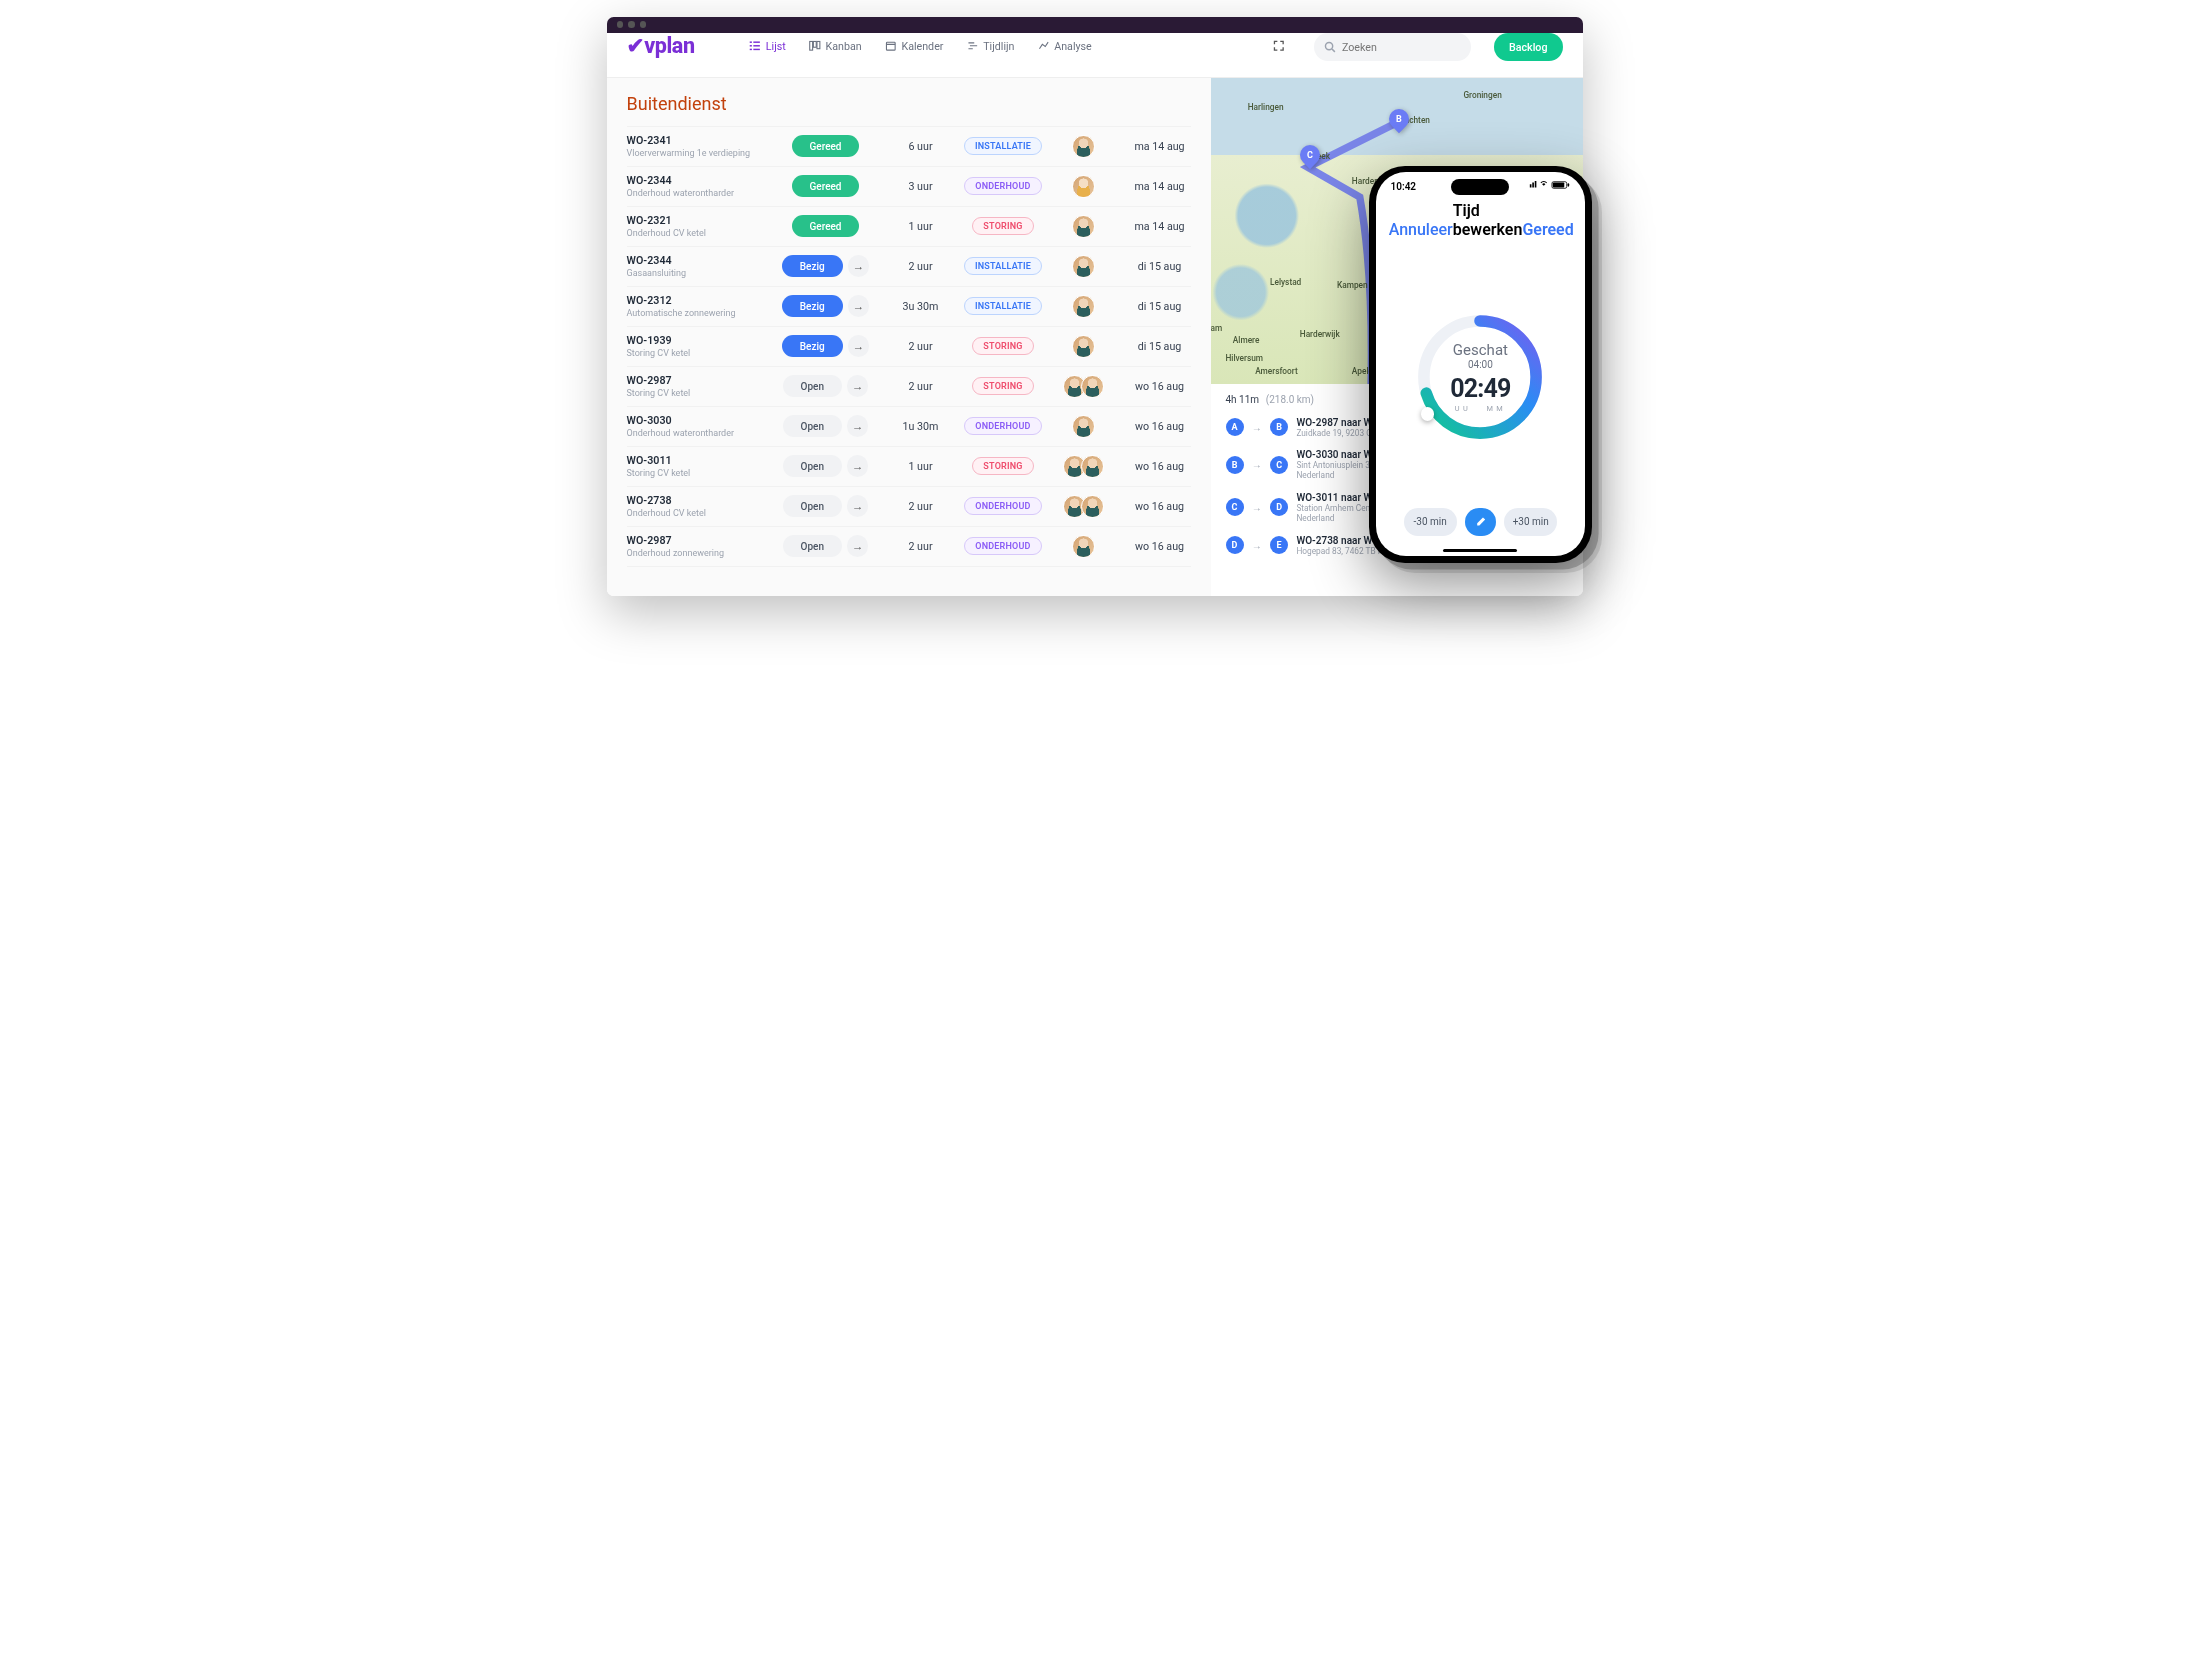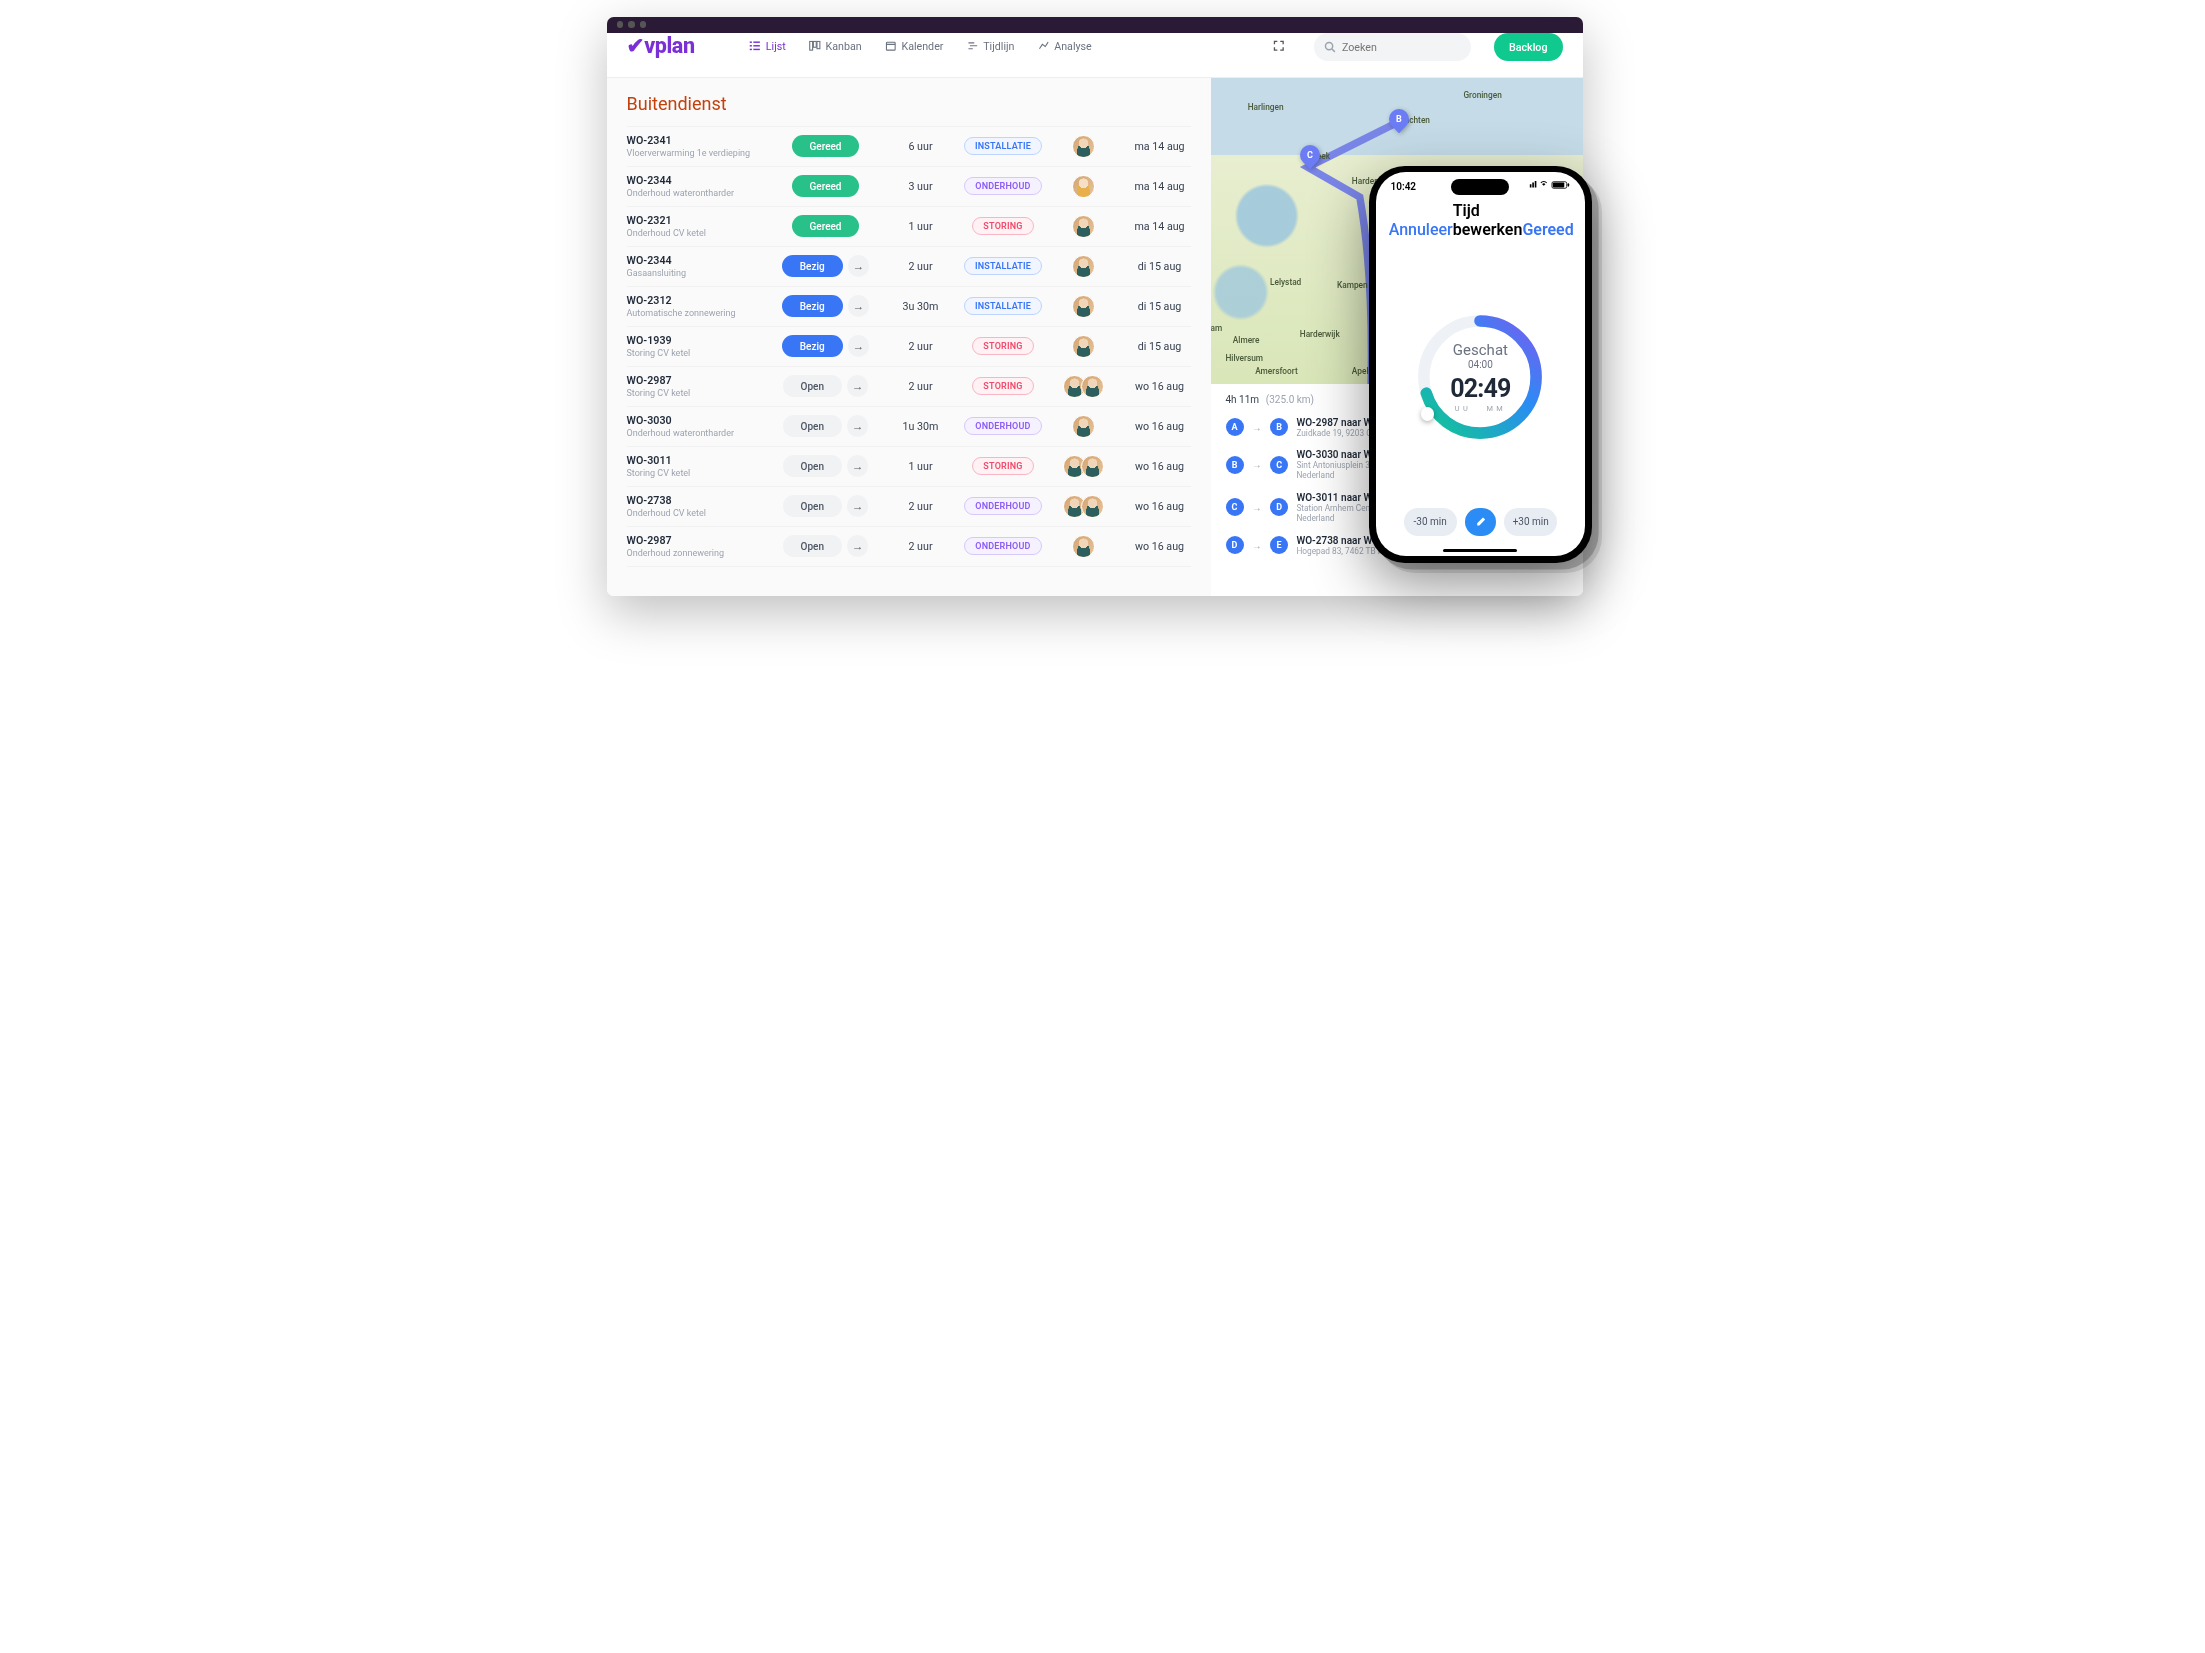--- a/index.html
+++ b/index.html
@@ -393,21 +393,21 @@
               <div class="marker" style="left: 24%; top: 22%;">
                 <span>C</span>
               </div>
               <div class="marker" style="left: 78%; top: 82%;">
                 <span>E</span>
               </div>
             </div>
       <div class="map-foot">ROUTEBESCHRIJVING ACT</div>
     </div>
     <div class="route-head">
-      <span>4h 11m</span><span class="dist">(325.0 km)</span>
+      <span>4h 11m</span><span class="dist">(218.0 km)</span>
     </div>
     <div class="steps" id="steps">
             <div class="step">
               <span class="mk">A</span>
               <span class="step-arr">→</span>
               <span class="mk">B</span>
   <div class="step-txt"><b>WO-2987 naar WO-3030</b><div>Zuidkade 19, 9203 CK Drachten, Nederland</div></div>
   <span class="step-km"></span>
               <span class="step-tm"></span>
             </div>

